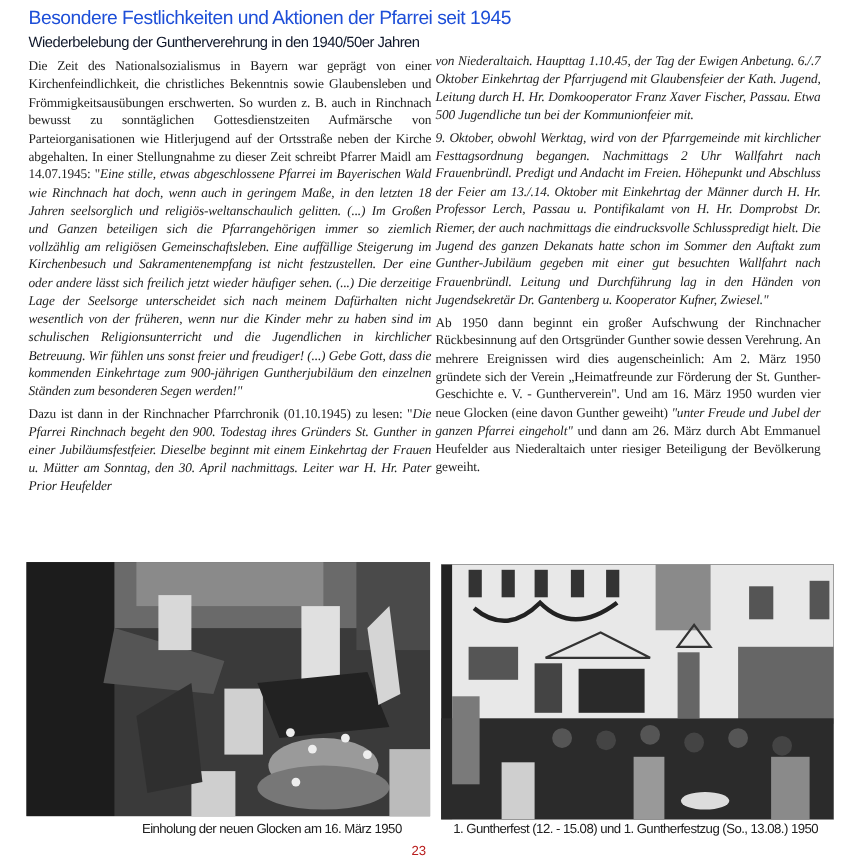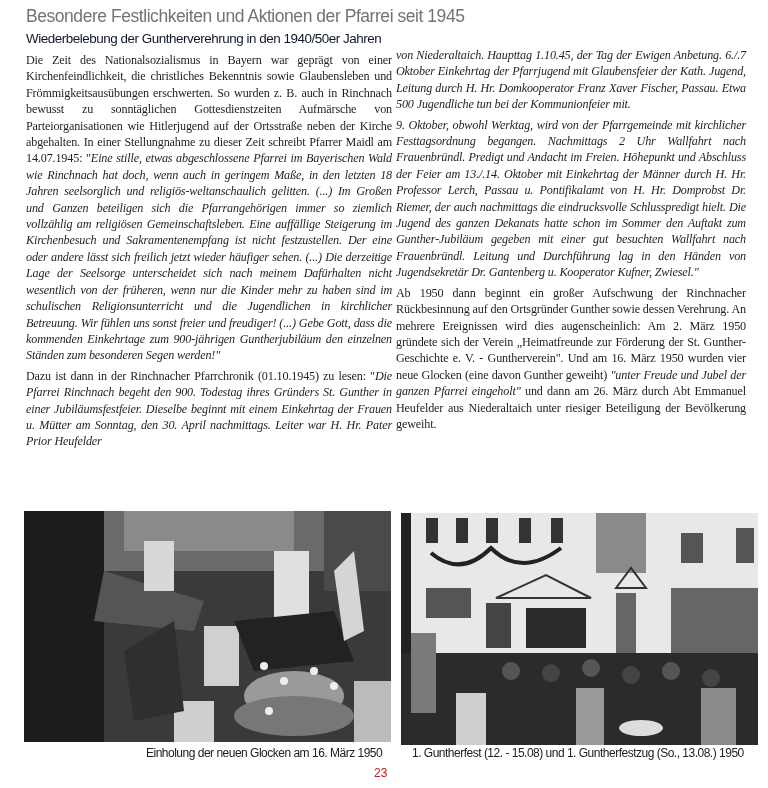--- a/index.html
+++ b/index.html
@@ -2,21 +2,21 @@
 <html><head>
 <meta charset="utf-8">
 <style>
   html, body { margin: 0; padding: 0; }
   body {
     width: 768px; height: 788px; background: #ffffff; position: relative; overflow: hidden;
     font-family: "Liberation Sans", "DejaVu Sans", sans-serif; color: #1e1e1e;
   }
   .title {
     position: absolute; left: 26px; top: 6px;
-    font-size: 17.5px; letter-spacing: -0.45px; color: #737373; white-space: nowrap;
+    font-size: 17.5px; letter-spacing: -0.45px; color: #1d4ed8; white-space: nowrap;
   }
   .subtitle {
     position: absolute; left: 26px; top: 31px;
     font-size: 13.4px; letter-spacing: -0.45px; color: #0f172a; white-space: nowrap;
   }
   .col {
     position: absolute; font-size: 12.15px; line-height: 16.4px; text-align: justify;
     letter-spacing: -0.15px;
     font-family: Liberation Serif, serif;
   }
@@ -26,21 +26,21 @@
   .it { font-style: italic; }
   .photo {
     position: absolute; background: #2a2a2a; overflow: hidden;
   }
   .photo-left { left: 24px; top: 511px; width: 367px; height: 231px; }
   .photo-right { left: 401px; top: 513px; width: 357px; height: 232px; }
   .photo svg { width: 100%; height: 100%; display: block; }
   .caption {
     position: absolute; font-size: 12px; letter-spacing: -0.5px; color: #202020; white-space: nowrap;
   }
-  .caption-left { left: 146px; top: 746px; }
+  .caption-left { left: 129px; top: 746px; }
   .caption-right { left: 412px; top: 746px; }
   .page-num {
     position: absolute; left: 374px; top: 766px; font-size: 12px; color: #b91c1c;
   }
 </style>
 </head>
 <body>
 
 <div class="title">Besondere Festlichkeiten und Aktionen der Pfarrei seit 1945</div>
 <div class="subtitle">Wiederbelebung der Guntherverehrung  in den 1940/50er Jahren</div>

